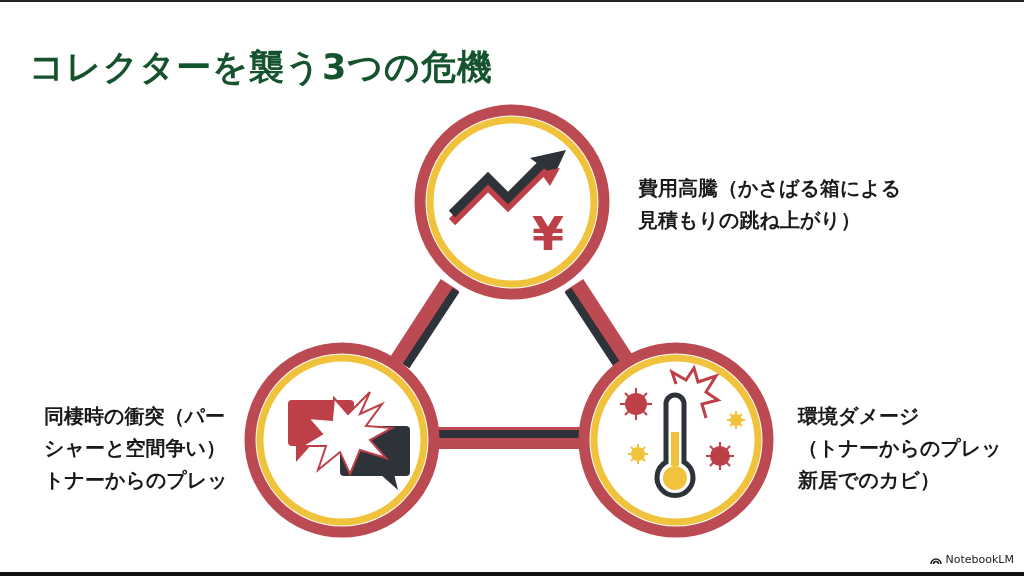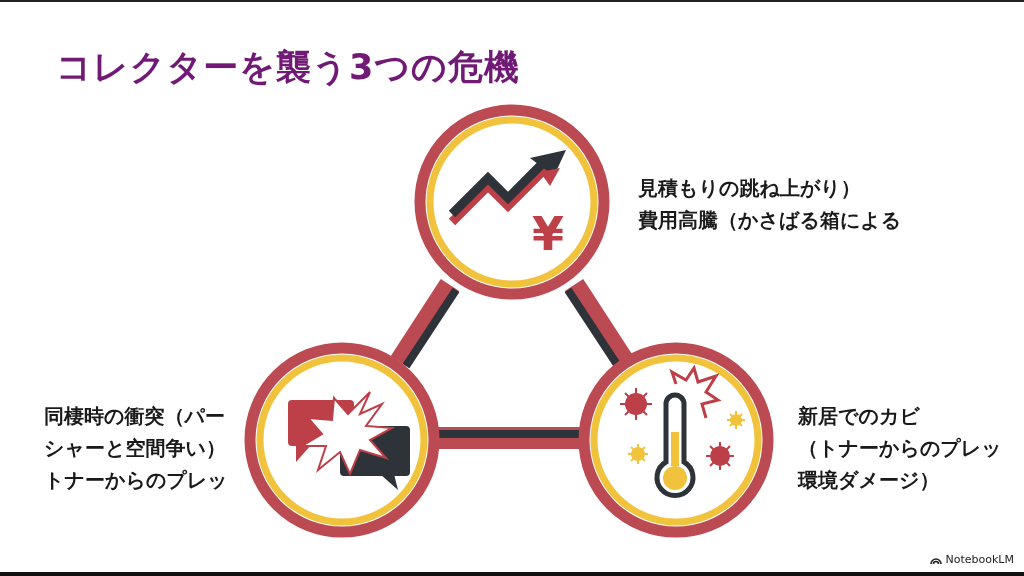--- a/index.html
+++ b/index.html
@@ -1,19 +1,19 @@
 <!DOCTYPE html>
 <html><head>
 <meta charset="utf-8">
 <style>
   html, body { margin:0; padding:0; }
   body { width:1024px; height:576px; background:#ffffff; position:relative; overflow:hidden; font-family:"DejaVu Sans", sans-serif; }
   .topbar { position:absolute; left:0; top:0; width:1024px; height:2px; background:#222; }
   .bottombar { position:absolute; left:0; top:572px; width:1024px; height:4px; background:#111; }
-  .title { position:absolute; left:56px; top:44px; font-size:35px; font-weight:bold; color:#701a75; letter-spacing:1px; white-space:nowrap; }
+  .title { position:absolute; left:29px; top:44px; font-size:35px; font-weight:bold; color:#14532d; letter-spacing:1px; white-space:nowrap; }
   .diagram { position:absolute; left:0; top:0; width:1024px; height:576px; }
   .label { position:absolute; font-size:20px; font-weight:bold; color:#1a1a1a; line-height:32px; white-space:nowrap; }
   .label span { display:block; }
   .label-top { left:638px; top:172px; }
   .label-left { left:44px; top:400px;font-family:Liberation Serif, serif; }
   .label-right { left:798px; top:400px; }
   .brand { position:absolute; right:10px; top:553px; font-size:11px; color:#222; display:flex; align-items:center; gap:4px;text-align:center; }
 </style>
 </head>
 <body>
@@ -105,34 +105,34 @@
             <line x1="727" y1="420" x2="745" y2="420"></line>
           <line x1="730" y1="414" x2="742" y2="426"></line>
             <line x1="742" y1="414" x2="730" y2="426"></line>
         </g>
       </g>
     </g>
   </g>
 </svg>
 
 <div class="label label-top">
+  <span>費用高騰（かさばる箱による</span>
   <span>見積もりの跳ね上がり）</span>
-  <span>費用高騰（かさばる箱による</span>
 </div>
 
 <div class="label label-left">
   <span>同棲時の衝突（パー</span>
   <span>シャーと空間争い）</span>
   <span>トナーからのプレッ</span>
 </div>
 
 <div class="label label-right">
-  <span>新居でのカビ</span>
+  <span>環境ダメージ</span>
   <span>（トナーからのプレッ</span>
-  <span>環境ダメージ）</span>
+  <span>新居でのカビ）</span>
 </div>
 
 <div class="brand">
   <svg width="12" height="10" viewBox="0 0 12 10">
     <path d="M1,9 A5,5 0 0 1 11,9" fill="none" stroke="#222" stroke-width="1.6"></path>
     <path d="M3.5,9 A2.5,2.5 0 0 1 8.5,9" fill="none" stroke="#222" stroke-width="1.6"></path>
   </svg>
   <span>NotebookLM</span>
 </div>
 

